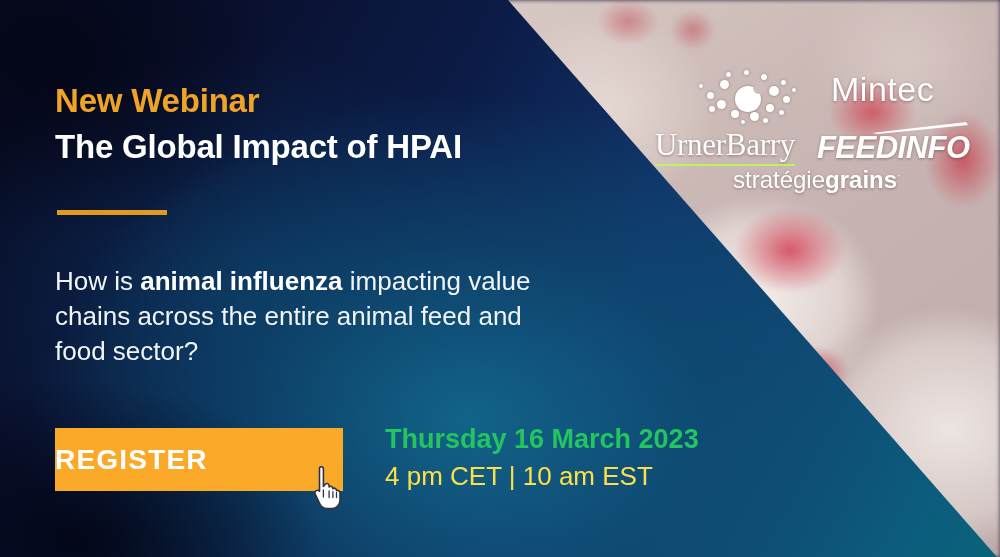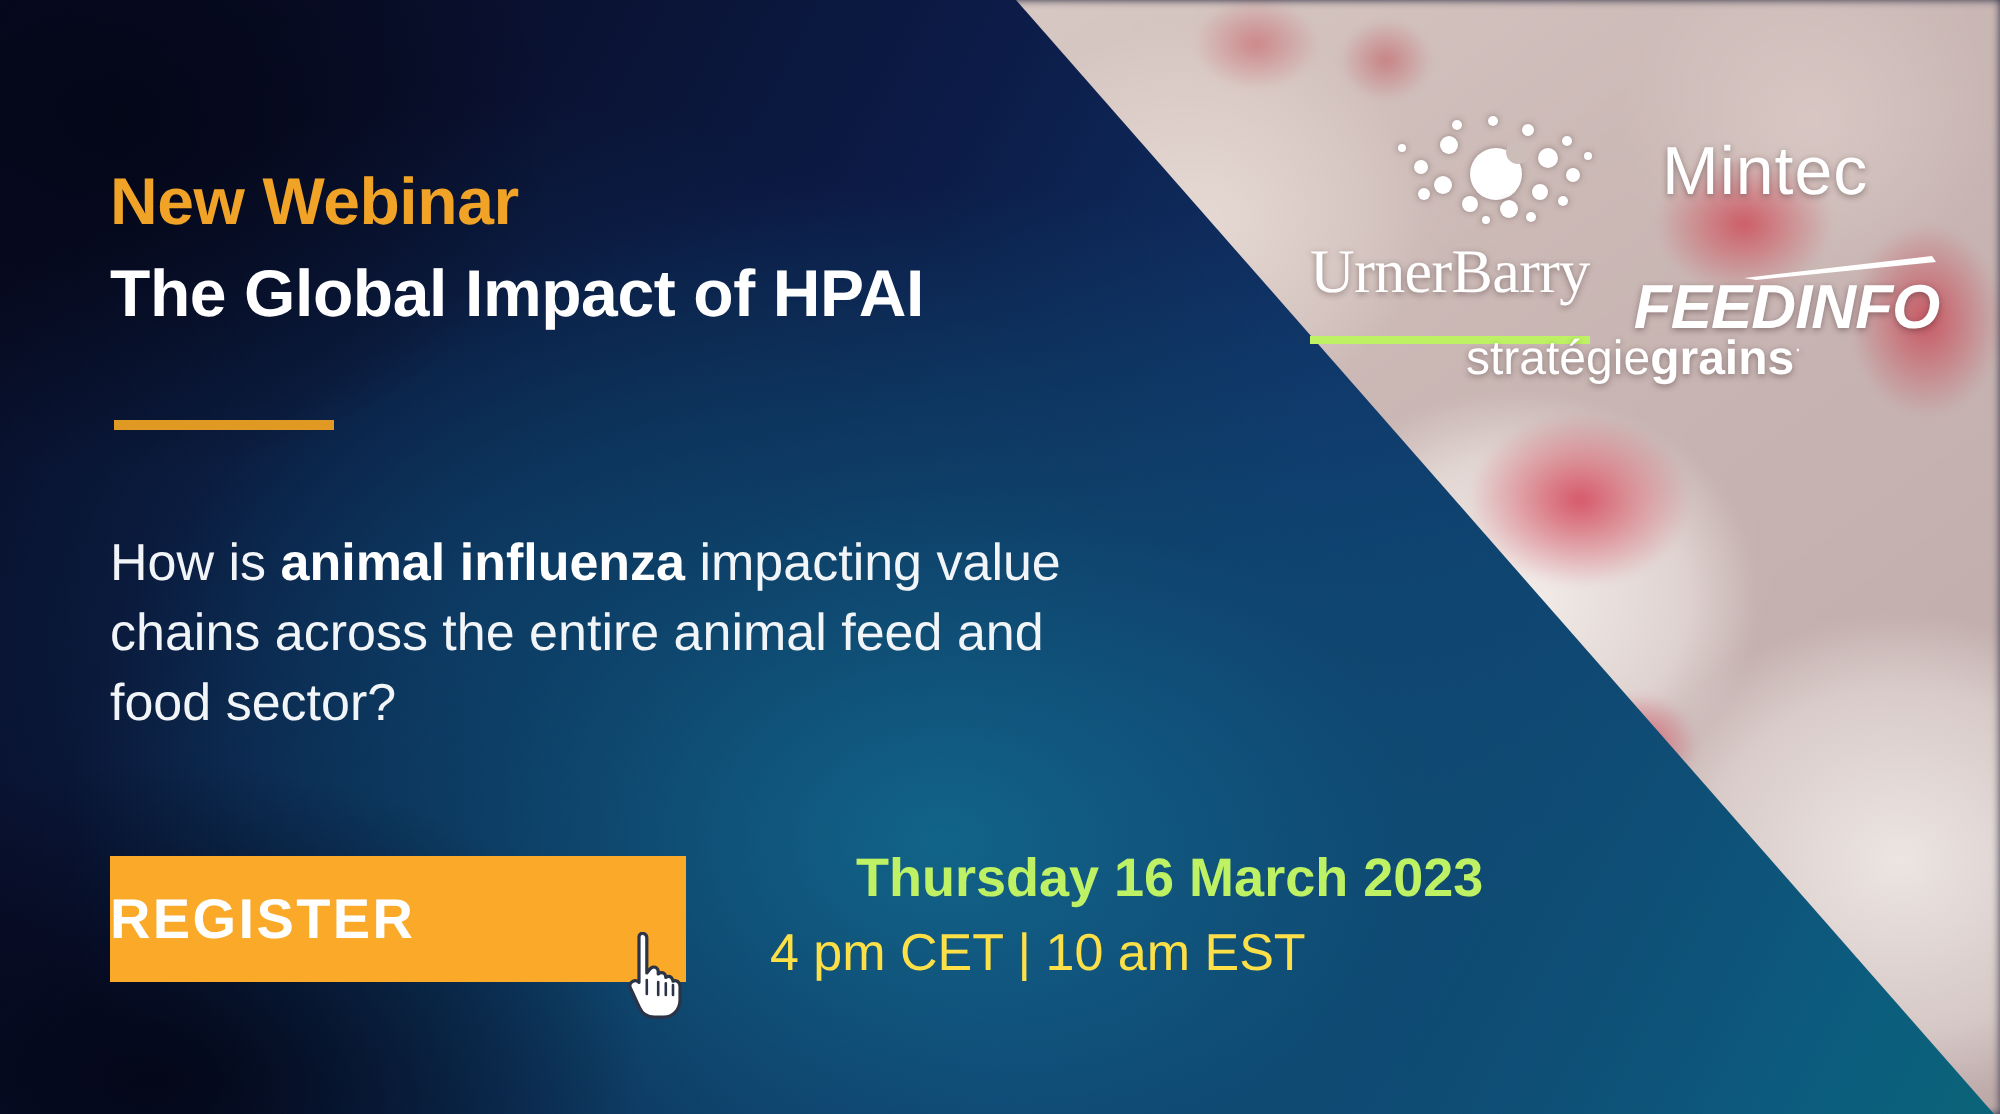--- a/index.html
+++ b/index.html
@@ -144,46 +144,44 @@
   
   .date-block {
     position: absolute;
     left: 385px;
     top: 424px;
     width: 420px;
   }
   .date-line {
     font-size: 27px;
     font-weight: bold;
-    color: #bef264;
-    white-space: nowrap;
-    margin-left: 43px;
+    color: #22c55e;
+    white-space: nowrap;
   }
   .time-line {
     margin-top: 6px;
     font-size: 26px;
     font-weight: normal;
     color: #fde047;
     white-space: nowrap;
   }
 
   
   .logos {
     position: absolute;
     left: 655px;
     top: 58px;
     width: 335px;
     height: 150px;
   }
   .logo-row-1 {
     position: absolute;
-    top: 0;
+    top: 12px;
     left: 40px;
     display: flex;
-    align-items: center;
     gap: 16px;
   }
   .mintec-mark {
     width: 120px;
     height: 56px;
     position: relative;
   }
   .mintec-word {
     font-size: 34px;
     color: #ffffff;
@@ -197,22 +195,22 @@
     left: 0;
     display: flex;
     align-items: flex-end;
     gap: 22px;
   }
   .urnerbarry {
     font-family: "Liberation Serif", serif;
     font-size: 31px;
     color: #ffffff;
     letter-spacing: -0.3px;
-    border-bottom: 4px solid #bef264;
-    padding-bottom: 15px;
+    border-bottom: 2px solid #bef264;
+    padding-bottom: 2px;
     line-height: 1.05;
     text-shadow: 0 1px 3px rgba(60,40,40,0.45);
   }
   .feedinfo-wrap {
     position: relative;
     padding-top: 10px;
   }
   .feedinfo {
     font-size: 31px;
     font-weight: bold;

